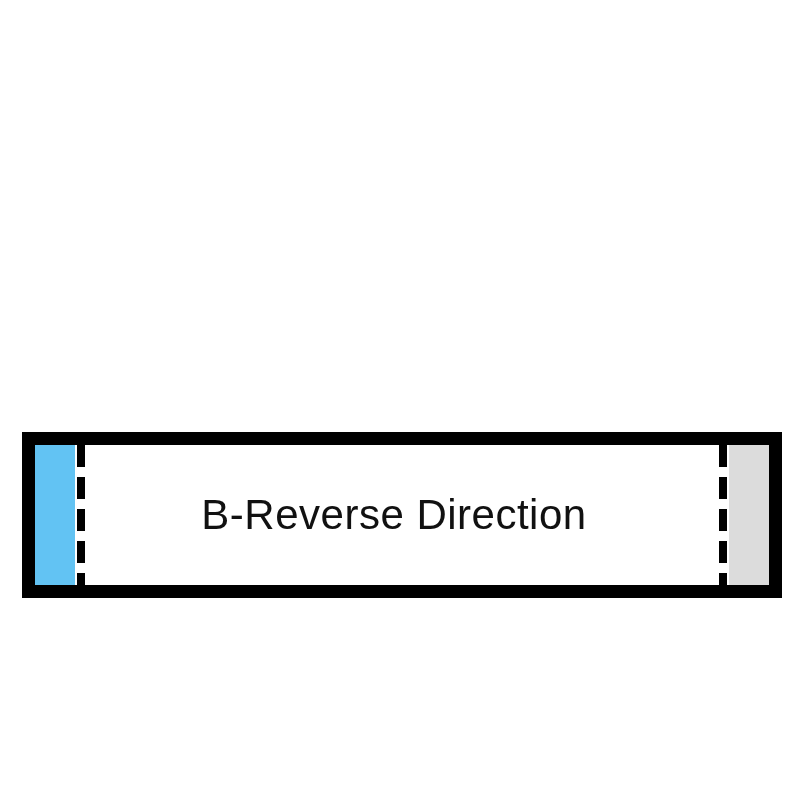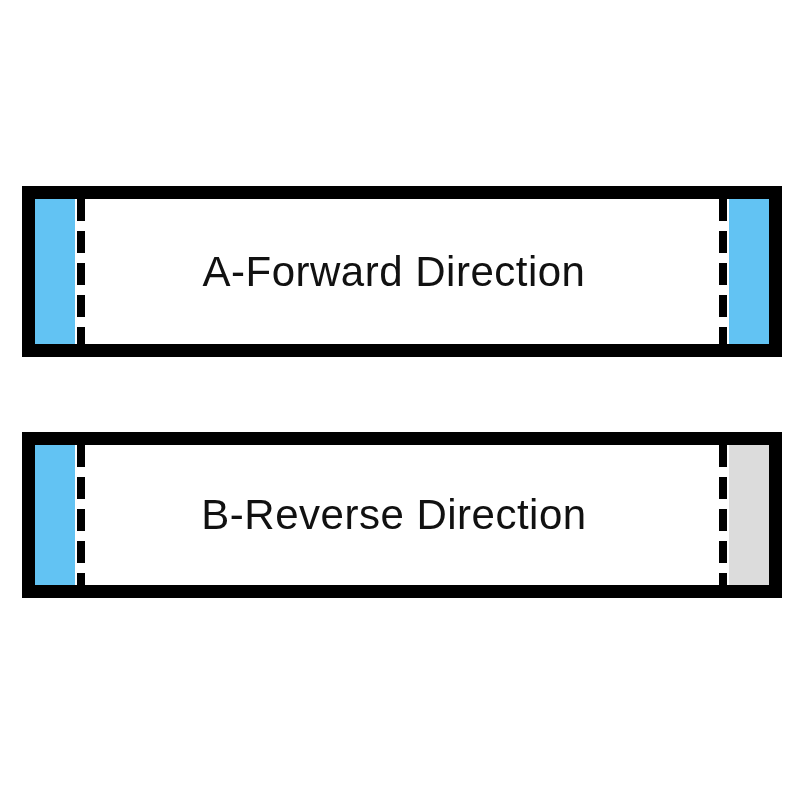--- a/index.html
+++ b/index.html
@@ -63,27 +63,20 @@
     color: #111111;
     white-space: nowrap;
     pointer-events: none;
   }
 </style>
 </head>
 <body>
 
 <div class="canvas">
 
-  <section class="panel panel-a">
-    <div class="strip strip-left" style="background: rgb(98, 195, 243);"></div>
-    <div class="dashline dash-left"></div>
-    <div class="panel-label">A-Forward Direction</div>
-    <div class="dashline dash-right"></div>
-    <div class="strip strip-right" style="background: rgb(98, 195, 243);"></div>
-  </section>
 
   <section class="panel panel-b">
     <div class="strip strip-left" style="background: rgb(98, 195, 243);"></div>
     <div class="dashline dash-left"></div>
     <div class="panel-label">B-Reverse Direction</div>
     <div class="dashline dash-right"></div>
     <div class="strip strip-right" style="background: rgb(220, 220, 220);"></div>
   </section>
 
 </div>

